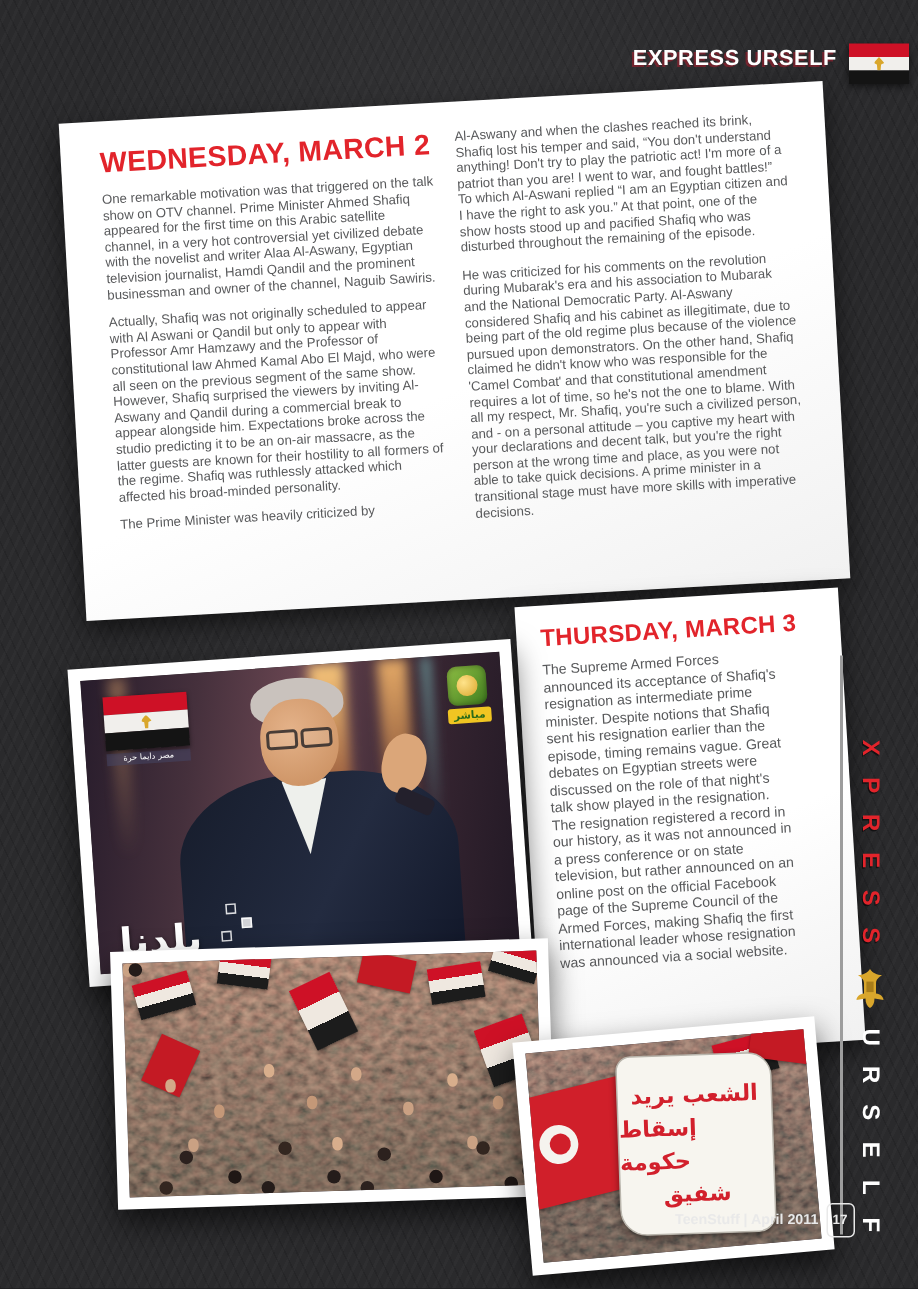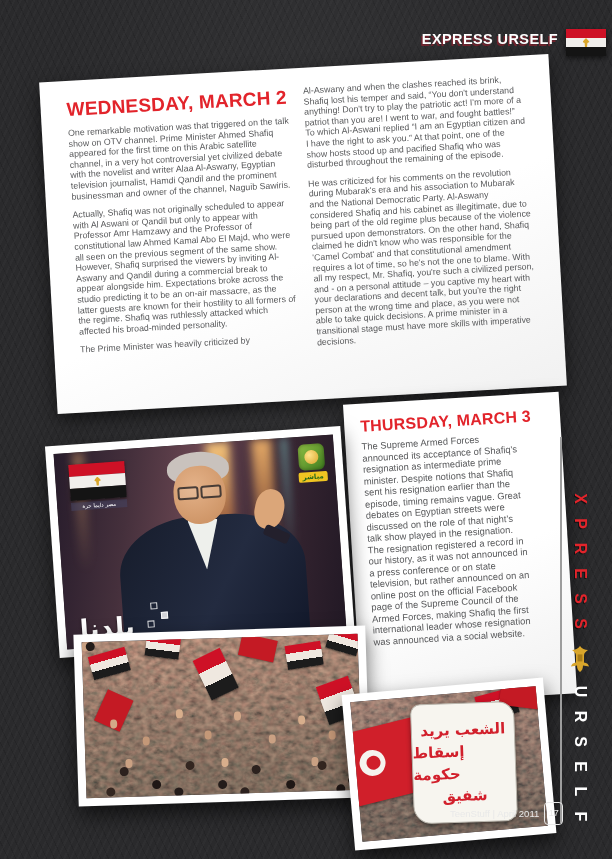--- a/index.html
+++ b/index.html
@@ -111,21 +111,21 @@
   
   .side-line{position:absolute;left:560px;top:437px;width:2px;height:386px;background:#9d9d9d;}
   .vword{position:absolute;left:571px;display:flex;flex-direction:column;align-items:center;}
   .vletter{display:block;width:18px;height:17px;line-height:17px;margin-bottom:8px;text-align:center;
     font-size:16px;font-weight:bold;transform:rotate(90deg);}
   #vword-top{top:490px;color:#e2242b;} #vword-top .vletter{text-shadow:1px 1px 0 rgba(0,0,0,.55);}
   #vword-bottom{top:683px;color:#ffffff;}
   .side-eagle{position:absolute;left:568px;top:645px;width:24px;height:28px;}
   
   .footer{position:absolute;left:450px;top:802px;display:flex;align-items:center;gap:5px;
-    color:#e9e9e9;font-size:9.5px;font-weight:normal;}
+    color:#e9e9e9;font-size:9.5px;font-weight:bold;}
   .page-badge{border:1.5px solid #e9e9e9;border-radius:4px;min-width:13px;text-align:center;
     padding:4px 2px;height:13px;line-height:13px;font-size:9px;}
 </style>
 </head>
 <body>
 
 <div id="stage">
 
   <div class="hdr-title">EXPRESS URSELF</div>
   <div class="flag" id="hdr-flag">

